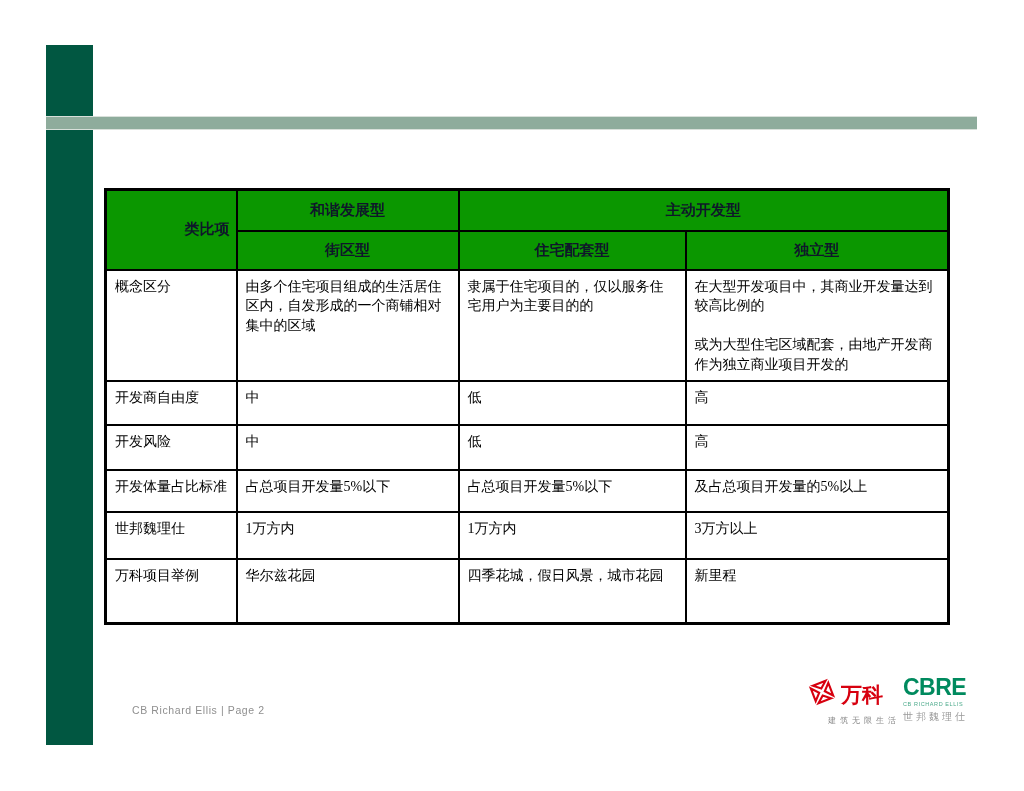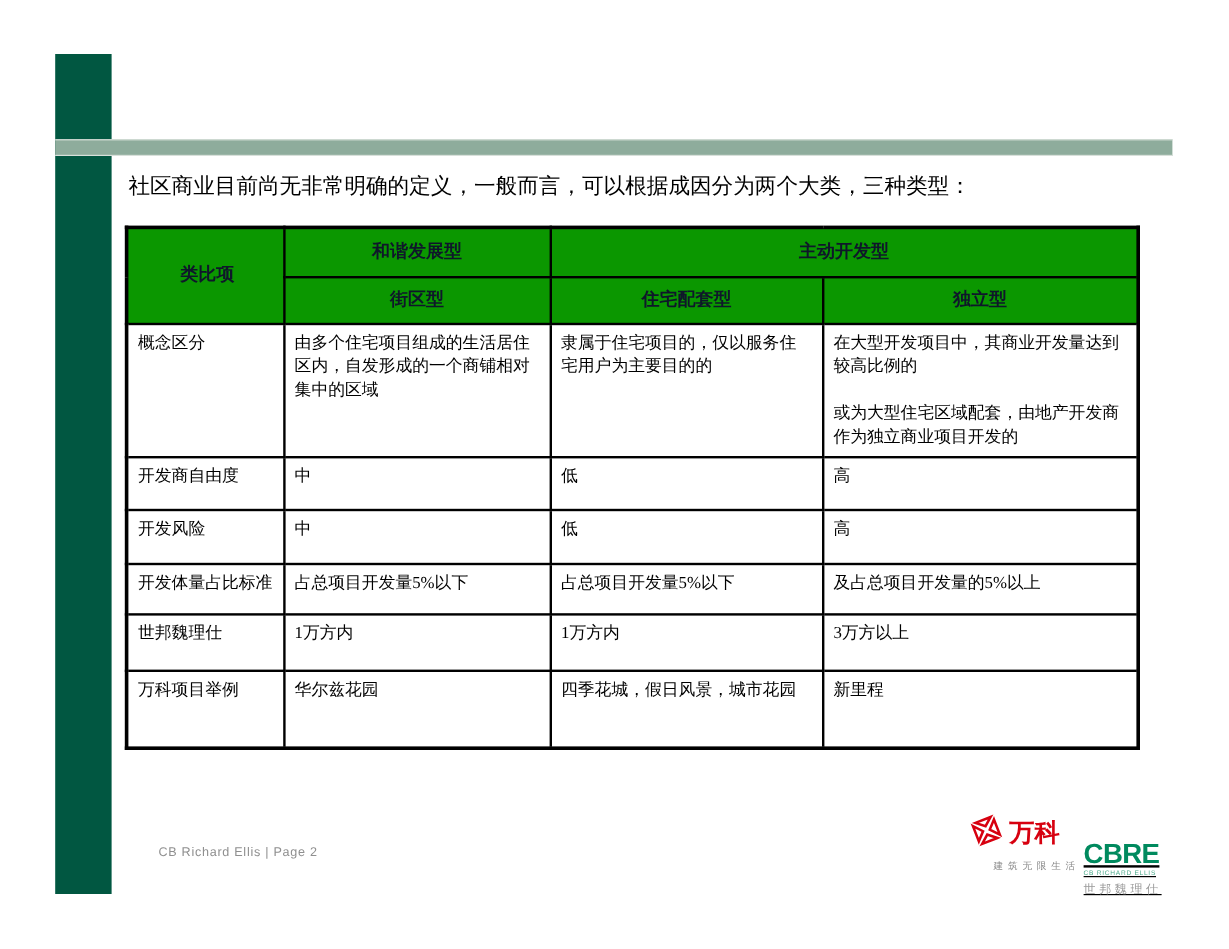--- a/index.html
+++ b/index.html
@@ -42,21 +42,21 @@
     vertical-align:top;
     text-align:left;
     line-height:1.4;
     font-weight:400;
   }
   table.cmp thead th{
     background:#0b9700;color:#0f172a;font-weight:700;
     text-align:center;vertical-align:middle;font-size:15px;
     padding:4px 6px;
   }
-  table.cmp thead th.corner{text-align:center;padding-left:9px;}
+  table.cmp thead th.corner{text-align:right;padding-left:9px;}
   tr.hr1{height:41px;}
   tr.hr2{height:39px;margin-top:44px;}
   tbody tr:nth-child(1){height:94px;}
   tbody tr:nth-child(2){height:44px;font-family:Liberation Serif, serif;}
   tbody tr:nth-child(3){height:45px;}
   tbody tr:nth-child(4){height:42px;}
   tbody tr:nth-child(5){height:47px;}
   tbody tr:nth-child(6){height:64px;}
   td.cell,th.rowlabel{white-space:pre-line;}
   .footer-note{
@@ -69,21 +69,21 @@
   .vanke-top{display:flex;align-items:center;gap:5px;}
   .vanke-name{
     font-family:"Liberation Sans","DejaVu Sans",sans-serif;
     font-size:21px;font-weight:700;color:#d7000f;line-height:1;
   }
   .vanke-tag{
     margin-top:5px;
     font-family:"Liberation Sans","DejaVu Sans",sans-serif;
     font-size:8px;letter-spacing:4px;color:#8a8a8a;white-space:nowrap;margin-left:20px;
   }
-  .cbre{position:absolute;left:903px;top:700px;width:75px;text-decoration:underline;}
+  .cbre{position:absolute;left:903px;top:676px;width:75px;}
   .cbre-name{
     font-family:"Liberation Sans","DejaVu Sans",sans-serif;
     font-size:23px;font-weight:700;color:#008a5e;line-height:1;letter-spacing:-0.5px;
   }
   .cbre-sub{
     font-family:"Liberation Sans","DejaVu Sans",sans-serif;
     font-size:5.5px;letter-spacing:0.6px;color:#4aa98a;margin-top:2px;white-space:nowrap;
   }
   .cbre-cn{
     font-family:"Liberation Sans","DejaVu Sans",sans-serif;
@@ -92,21 +92,20 @@
 </style>
 </head>
 <body>
 
 <div class="slide">
 
   <div class="vbar"></div>
   <div class="hbar"></div>
 
 
-  <p class="intro">社区商业目前尚无非常明确的定义，一般而言，可以根据成因分为两个大类，三种类型：</p>
 
   <table class="cmp">
     <colgroup>
       <col style="width:131px">
       <col style="width:222px">
       <col style="width:227px">
       <col style="width:263px">
     </colgroup>
     <thead>
       <tr class="hr1">

